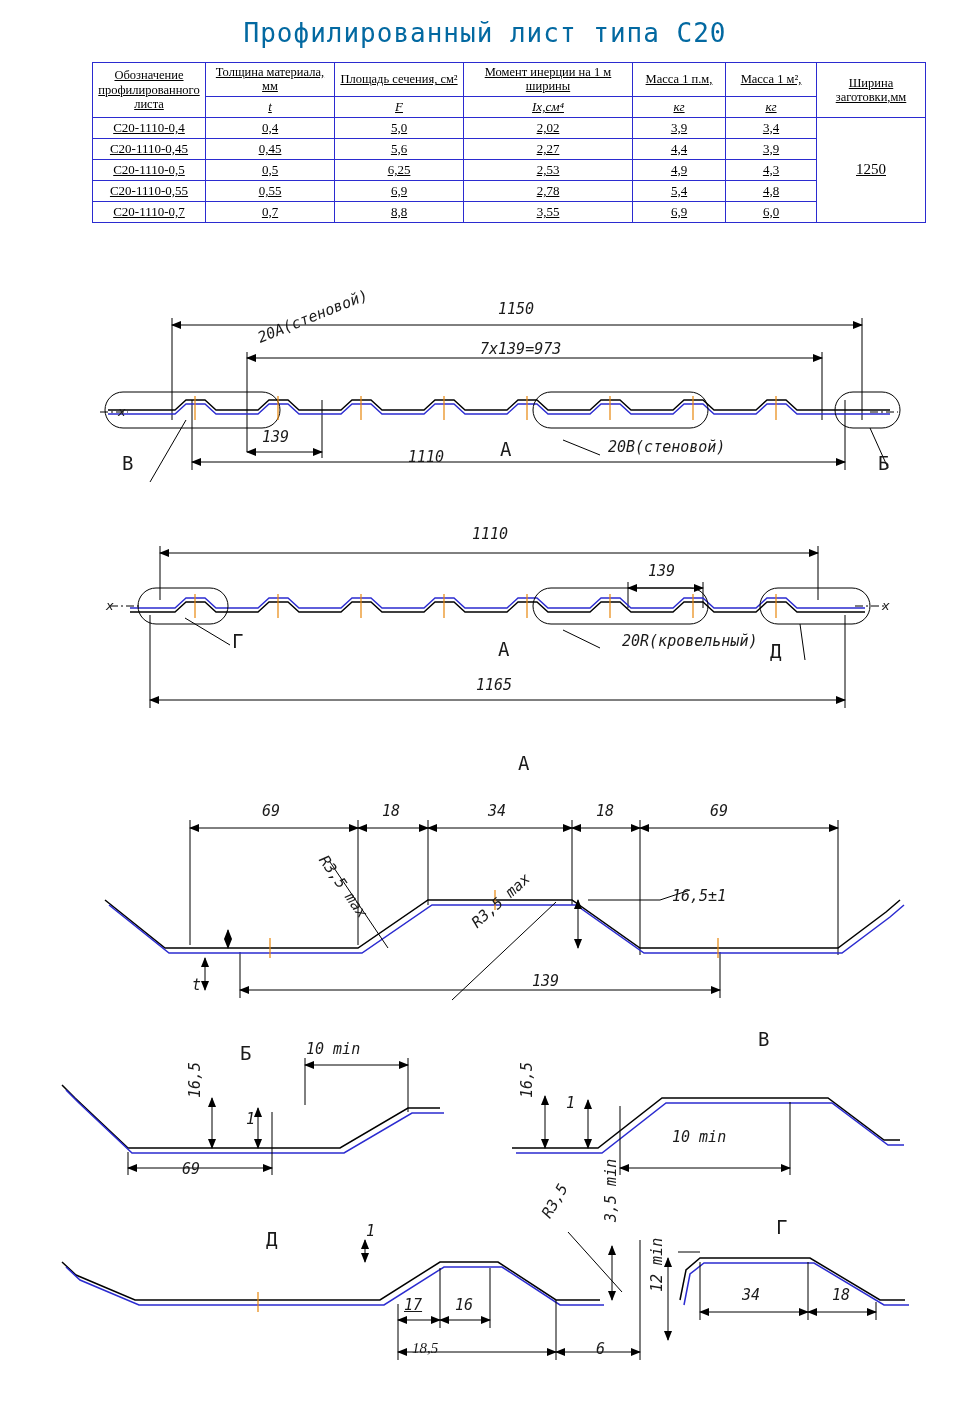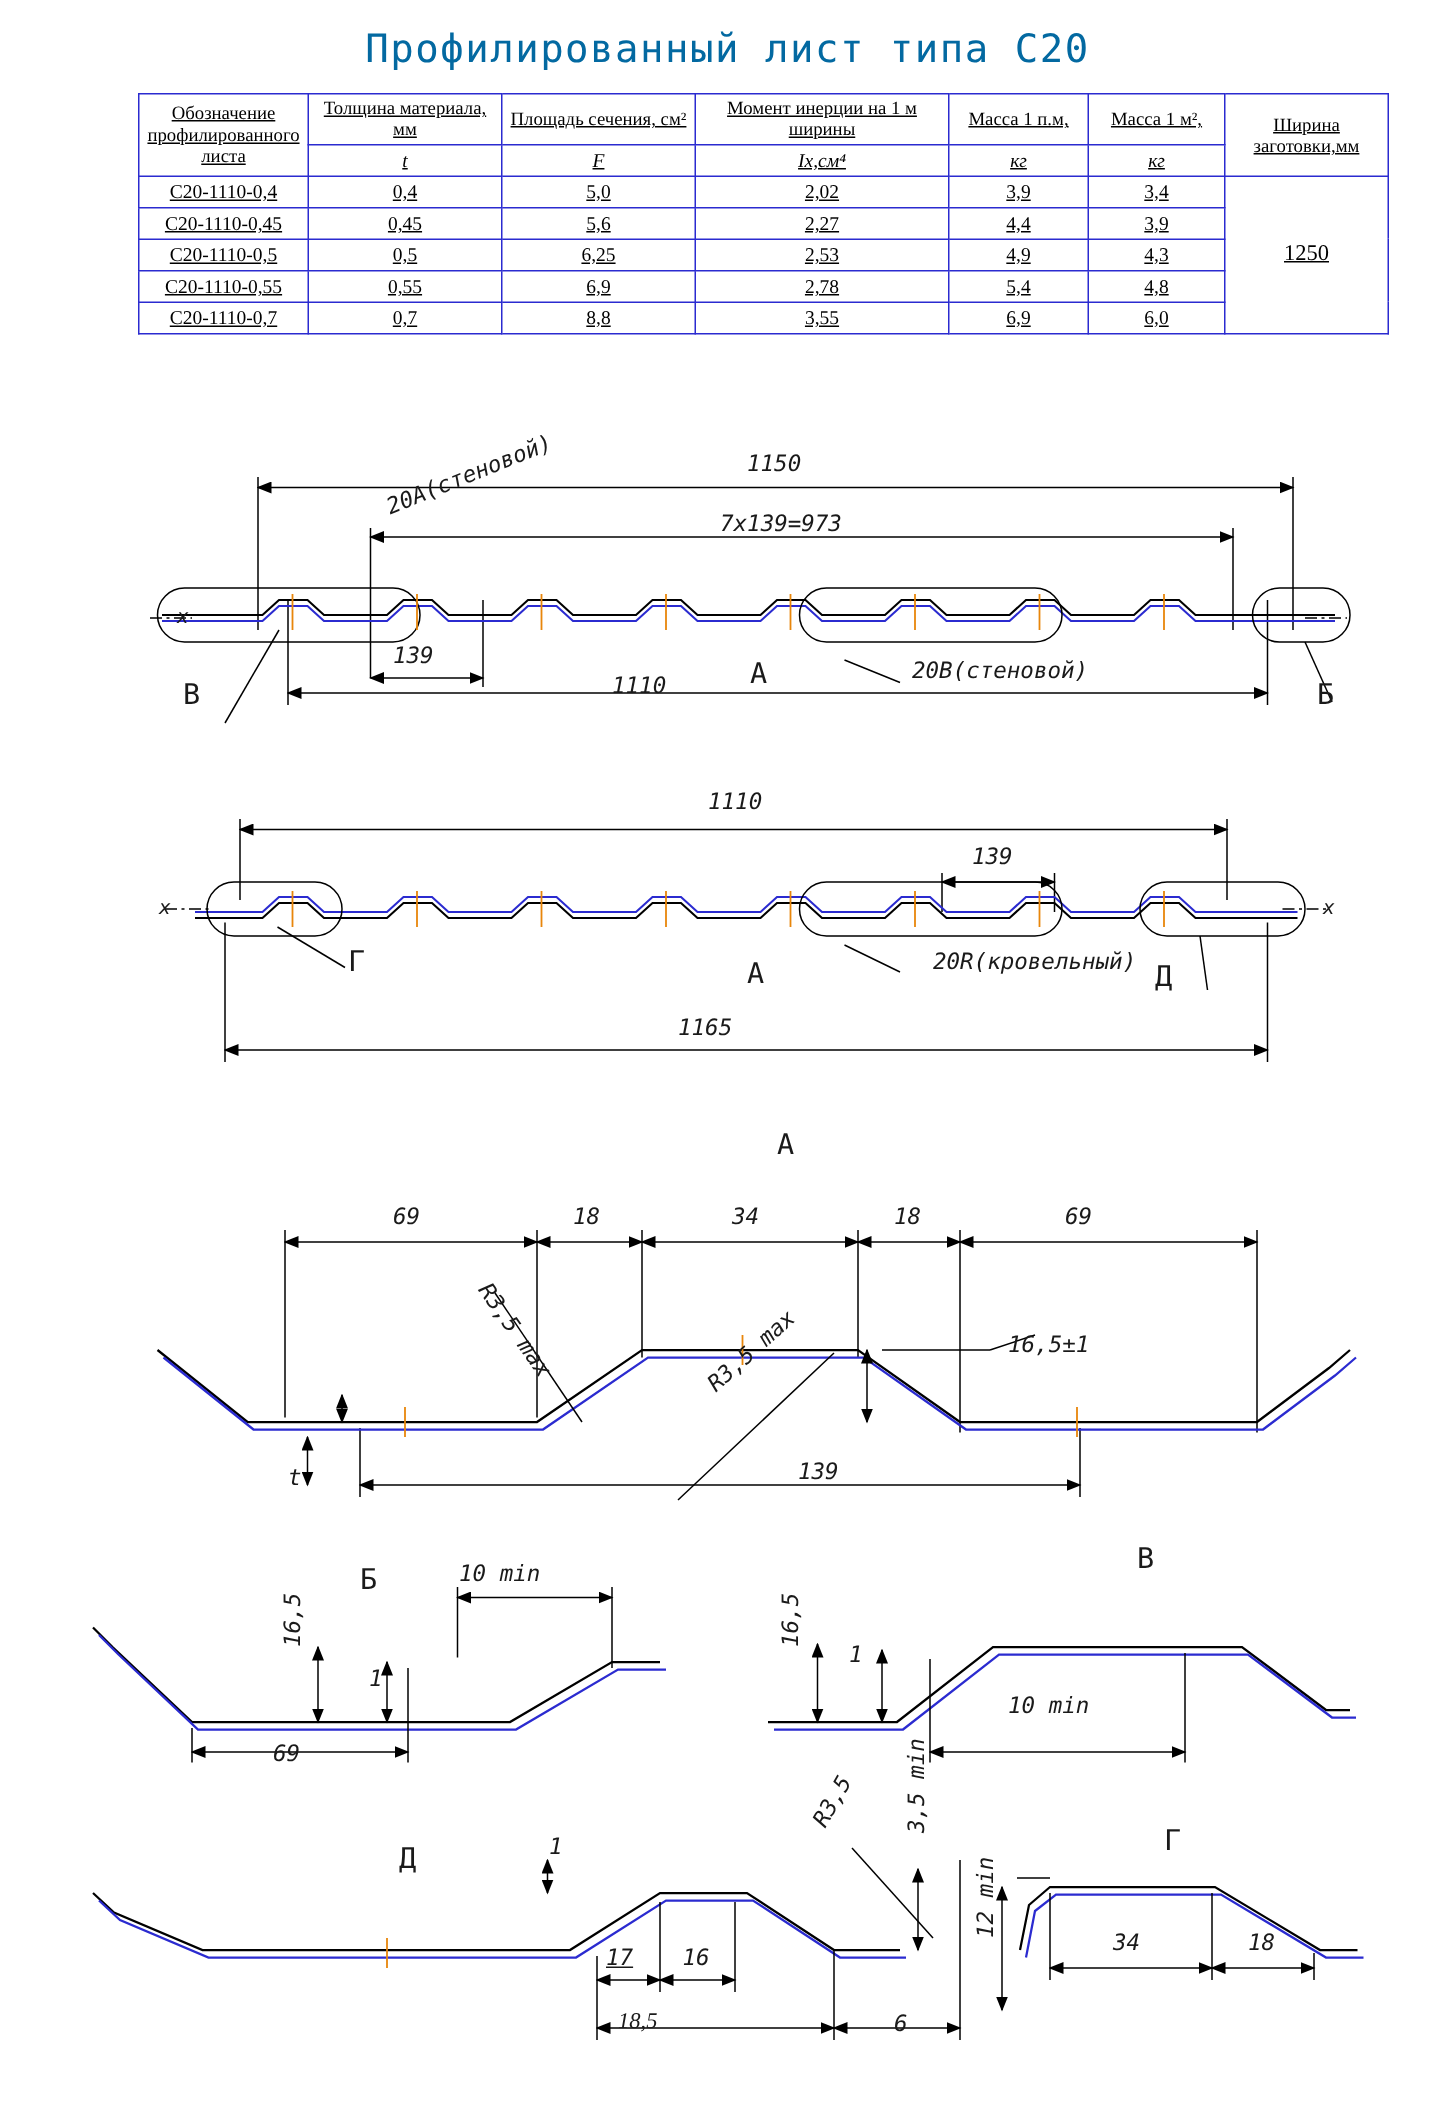--- a/index.html
+++ b/index.html
@@ -327,21 +327,21 @@
 <div class="lbl" style="left:408px;top:448px;">1110</div>
 <div class="lbl" style="left:255px;top:330px;transform:rotate(-22deg);transform-origin:left top;">20А(стеновой)</div>
 <div class="lbl" style="left:608px;top:438px;">20В(стеновой)</div>
 <div class="lbl big" style="left:500px;top:438px;">А</div>
 <div class="lbl big" style="left:122px;top:452px;">В</div>
 <div class="lbl big" style="left:878px;top:452px;">Б</div>
 <div class="lbl sm" style="left:118px;top:404px;">x</div>
 
 <div class="lbl" style="left:472px;top:525px;">1110</div>
 <div class="lbl" style="left:648px;top:562px;">139</div>
-<div class="lbl" style="left:452px;top:676px;font-style:italic;">1165</div>
+<div class="lbl" style="left:476px;top:676px;font-style:italic;">1165</div>
 <div class="lbl" style="left:598px;top:632px;margin-left:24px;">20R(кровельный)</div>
 <div class="lbl big" style="left:232px;top:630px;">Г</div>
 <div class="lbl big" style="left:498px;top:638px;">А</div>
 <div class="lbl big" style="left:770px;top:640px;">Д</div>
 <div class="lbl sm" style="left:106px;top:598px;">x</div>
 <div class="lbl sm" style="left:882px;top:598px;">x</div>
 
 <div class="lbl big" style="left:518px;top:752px;">А</div>
 <div class="lbl" style="left:262px;top:802px;">69</div>
 <div class="lbl" style="left:382px;top:802px;">18</div>

